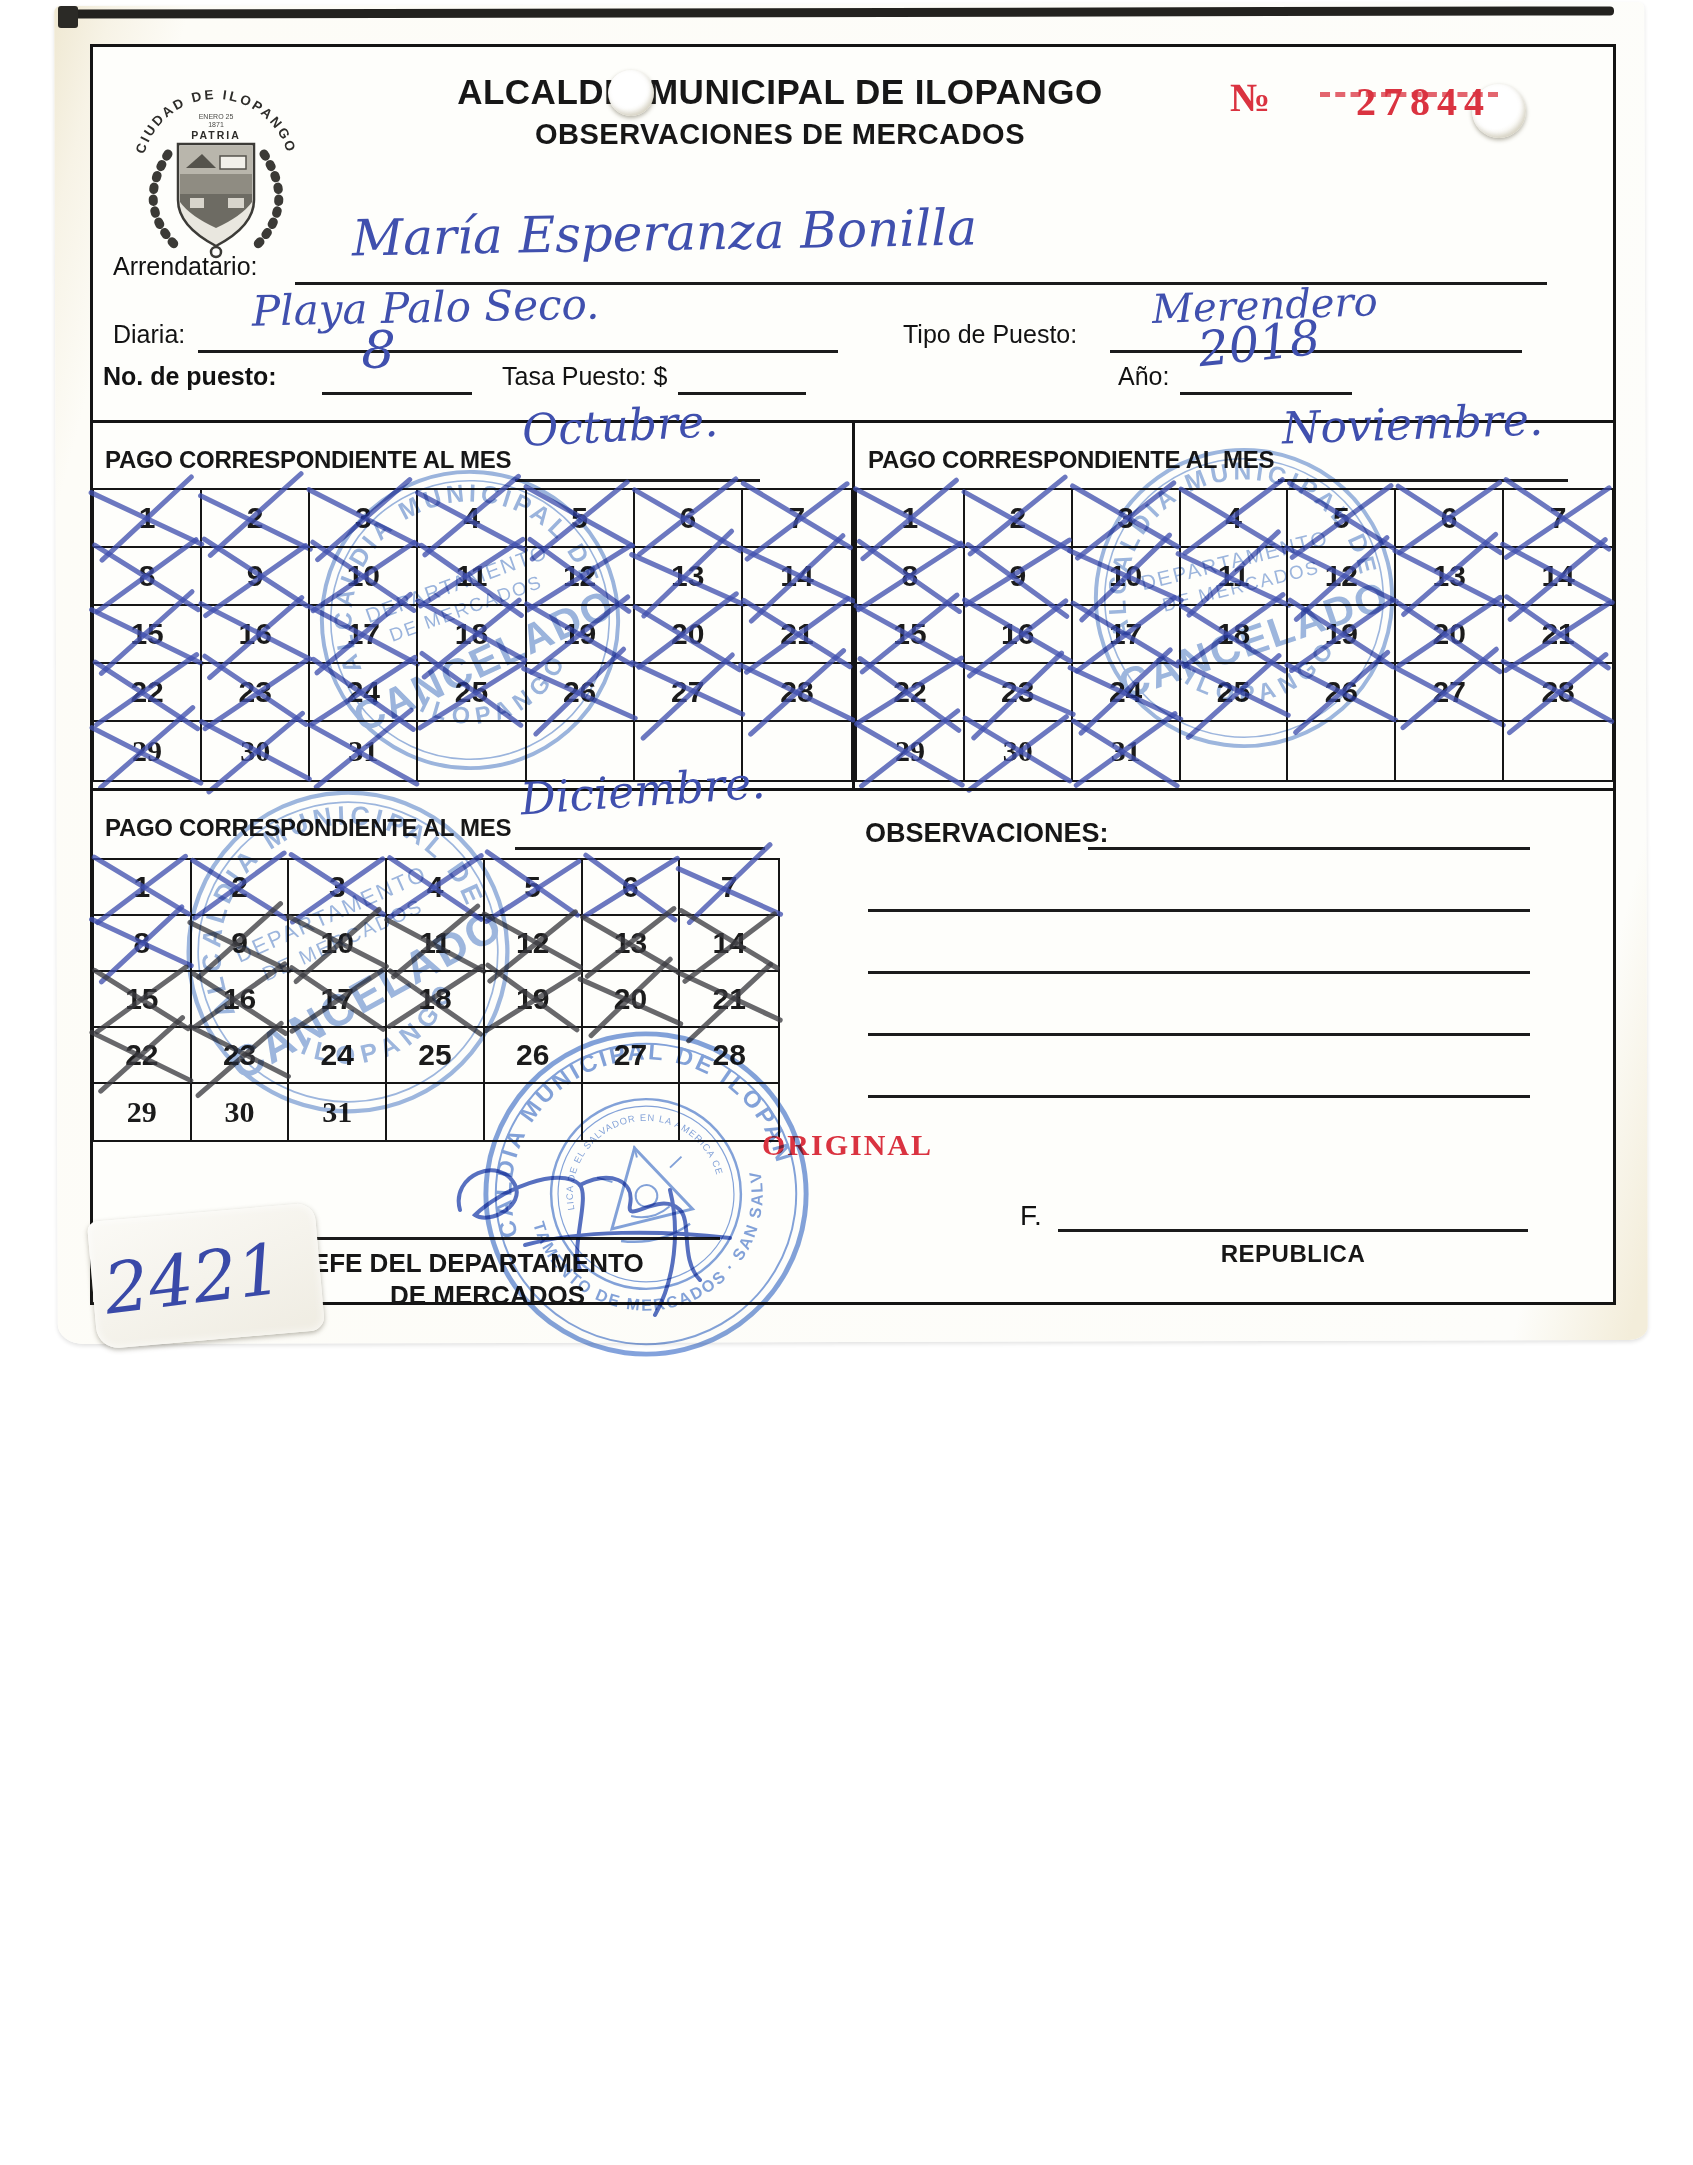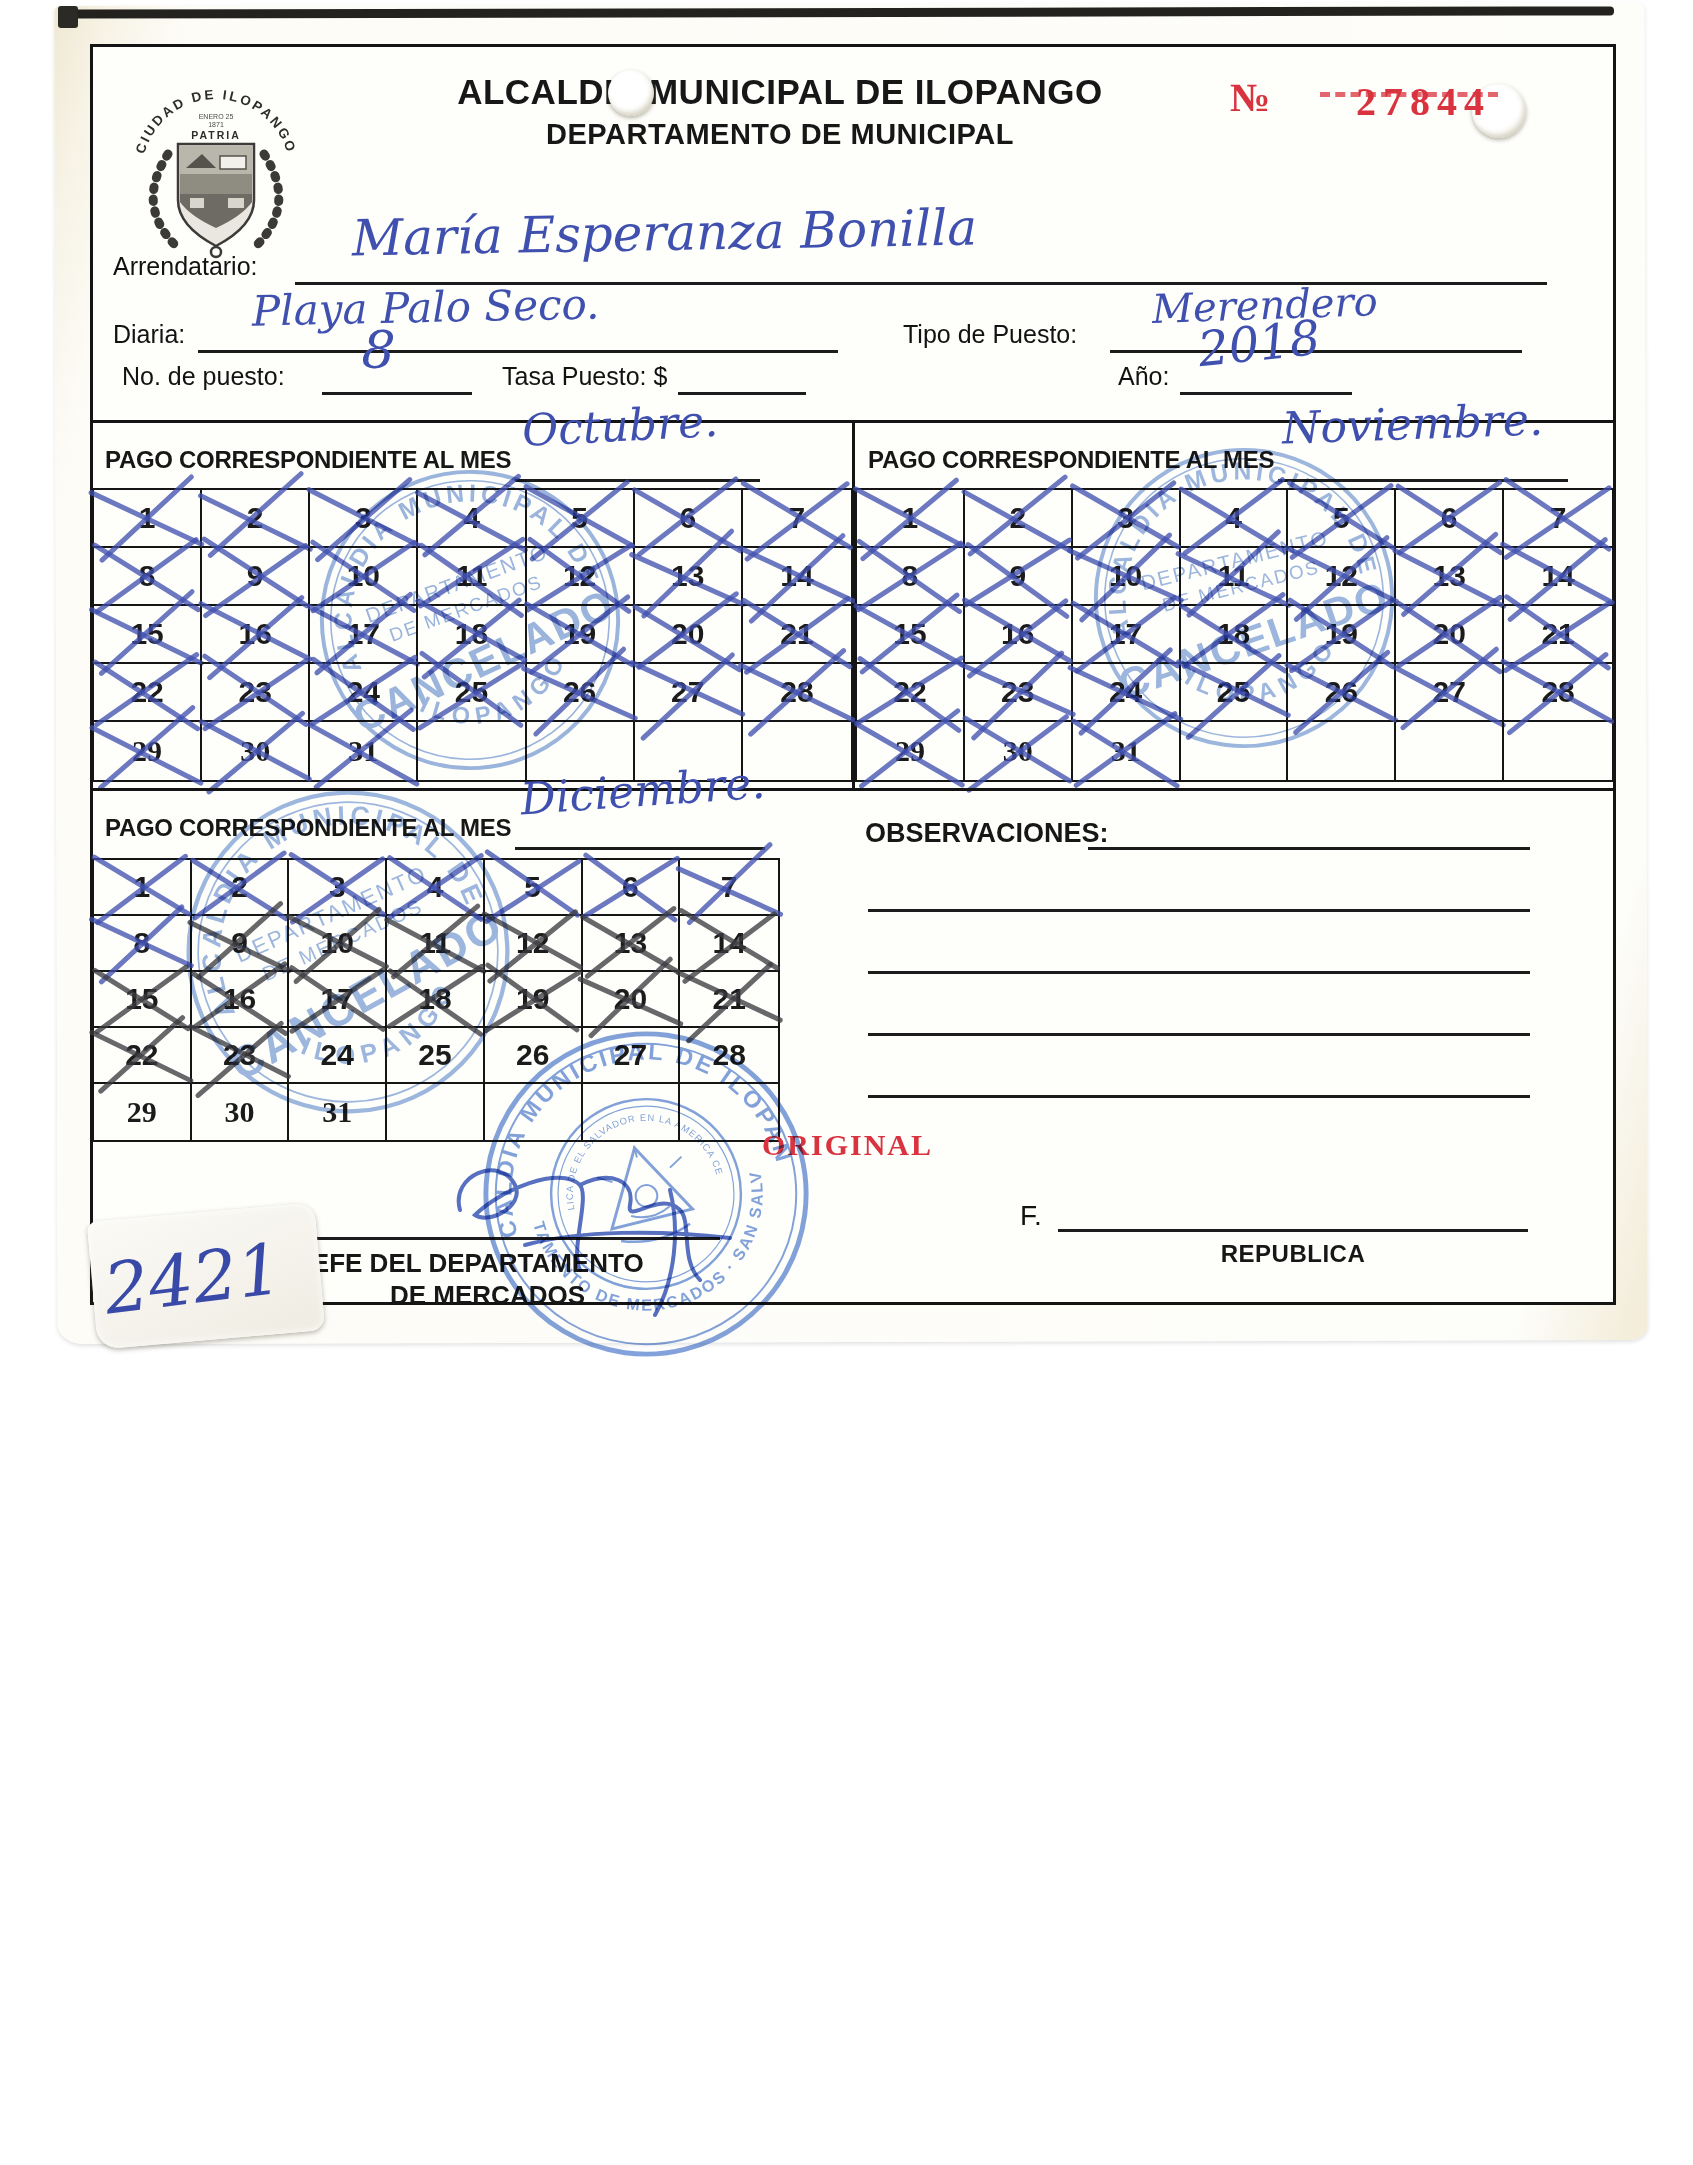--- a/index.html
+++ b/index.html
@@ -97,42 +97,42 @@
       <path d="M70,112 l16,-14 l14,14 z" fill="#55534c"></path>
       <rect x="104" y="100" width="26" height="13" fill="#f2f0ea" stroke="#55534c" stroke-width="1.5"></rect>
       <path d="M64,138 h72 v8 q-10 14 -36 26 q-26 -12 -36 -26 z" fill="#6d6b63"></path>
       <rect x="74" y="142" width="14" height="10" fill="#d8d5cc"></rect>
       <rect x="112" y="142" width="16" height="10" fill="#d8d5cc"></rect>
     </g>
     <circle cx="100" cy="196" r="5" fill="none" stroke="#3b3a36" stroke-width="2.5"></circle>
   </svg>
 
   <div class="abs title1" style="left:330px; top:72px; width:900px;">ALCALDIA MUNICIPAL DE ILOPANGO</div>
-  <div class="abs title2" style="left:330px; top:118px; width:900px;">DEPARTAMENTO DE MUNICIPAL</div>
+  <div class="abs title2" style="left:330px; top:118px; width:900px;">OBSERVACIONES DE MERCADOS</div>
 
   <div class="abs punch" style="left:608px; top:70px; width:46px; height:46px;"></div>
   <div class="abs punch" style="left:1472px; top:84px; width:54px; height:54px;"></div>
 
   <div class="abs red doc-number-label" style="left:1230px; top:74px;">№</div>
   <div class="abs red-dashes" style="left:1320px; top:92px; width:178px;"></div>
   <div class="abs red doc-number" style="left:1356px; top:78px;">27844</div>
 
   <div class="abs lbl" style="left:113px; top:252px; font-size:25px; font-weight:normal;">Arrendatario:</div>
   <div class="abs rule" style="left:295px; top:252px; width:1252px; height:33px;"></div>
   <div class="abs hw" style="left:352px; top:204px; font-size:50px; transform:rotate(-1deg);">María Esperanza Bonilla</div>
 
   <div class="abs lbl" style="left:113px; top:320px; font-size:25px; font-weight:normal;">Diaria:</div>
   <div class="abs rule" style="left:198px; top:320px; width:640px; height:33px;"></div>
   <div class="abs hw" style="left:252px; top:283px; font-size:42px; transform:rotate(-1.2deg);">Playa Palo Seco.</div>
 
   <div class="abs lbl" style="left:903px; top:320px; font-size:25px; font-weight:normal;">Tipo de Puesto:</div>
   <div class="abs rule" style="left:1110px; top:320px; width:412px; height:33px;"></div>
   <div class="abs hw" style="left:1152px; top:282px; font-size:40px; transform:rotate(-2deg);">Merendero</div>
 
-  <div class="abs lbl" style="left:122px; top:362px; font-size:25px; font-weight:normal;">No. de puesto:</div>
+  <div class="abs lbl" style="left:103px; top:362px; font-size:25px; font-weight:bold;">No. de puesto:</div>
   <div class="abs rule" style="left:322px; top:362px; width:150px; height:33px;"></div>
   <div class="abs hw" style="left:362px; top:320px; font-size:52px; transform:rotate(3deg);">8</div>
 
   <div class="abs lbl" style="left:502px; top:362px; font-size:25px; font-weight:normal;">Tasa Puesto: $</div>
   <div class="abs rule" style="left:678px; top:362px; width:128px; height:33px;"></div>
 
   <div class="abs lbl" style="left:1118px; top:362px; font-size:25px; font-weight:normal;">Año:</div>
   <div class="abs rule" style="left:1180px; top:362px; width:172px; height:33px;"></div>
   <div class="abs hw" style="left:1198px; top:315px; font-size:48px; transform:rotate(-6deg);">2018</div>
 

